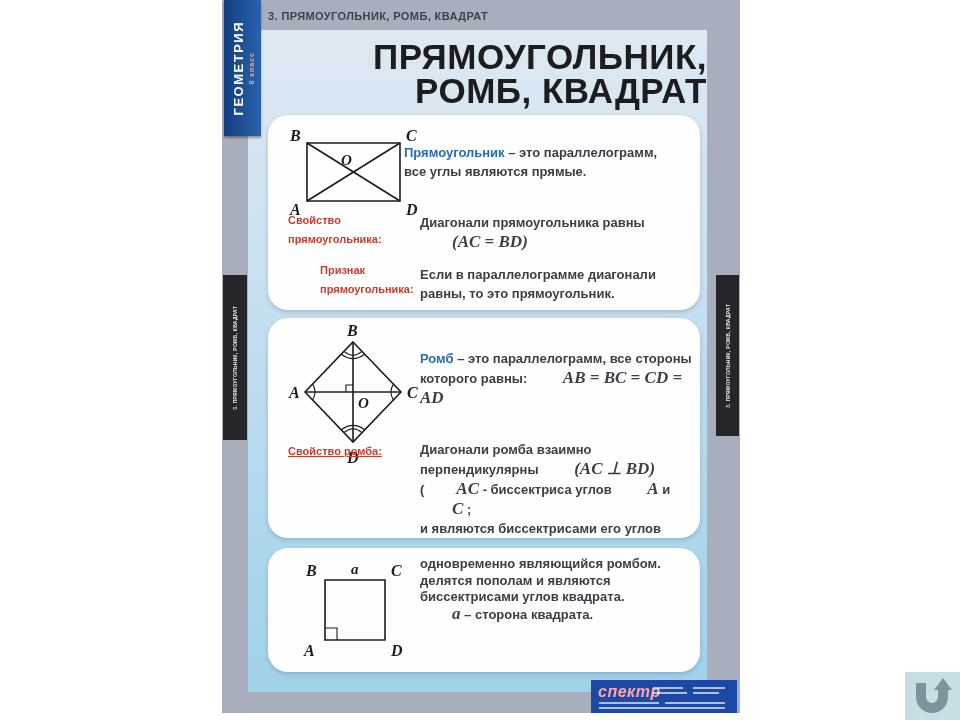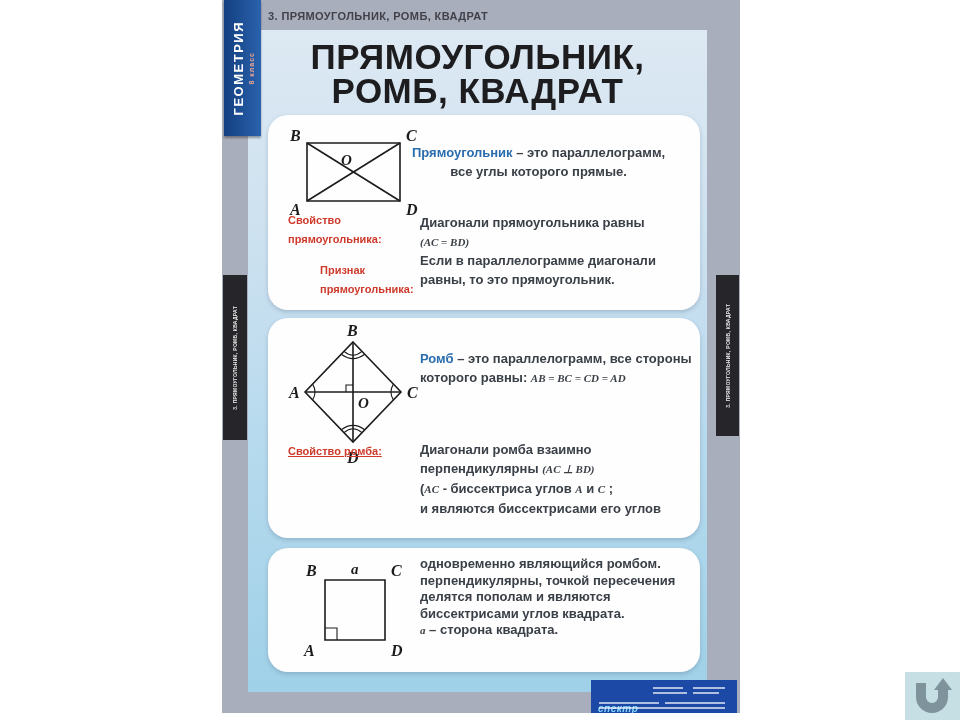--- a/index.html
+++ b/index.html
@@ -8,32 +8,32 @@
 
   .poster{position:absolute;left:222px;top:0;width:518px;height:713px;
           background:#a9aebc;}
 
   .header-text{position:absolute;left:46px;top:10px;font-size:11px;font-weight:700;
                color:#41414b;letter-spacing:.4px;white-space:nowrap;}
 
   .content{position:absolute;left:26px;top:30px;width:459px;height:662px;
            background:linear-gradient(180deg,#dde9f3 0%,#cfe2f0 28%,#b7daee 62%,#9fd1e8 100%);}
 
-  .title{position:absolute;left:0;top:10px;width:100%;text-align:center;
+  .title{position:absolute;left:0;top:10px;width:100%;text-align:right;
          font-size:35px;line-height:34px;font-weight:800;color:#1d1d20;letter-spacing:.5px;}
 
   .panel{position:absolute;left:20px;width:432px;background:#fffefe;border-radius:20px;
          box-shadow:0 2px 4px rgba(80,100,125,.30);}
   .panel-rect{top:85px;height:195px;}
   .panel-rhomb{top:288px;height:220px;}
   .panel-square{top:518px;height:124px;}
 
   .txt{position:absolute;font-size:13px;font-weight:700;color:#3a4048;line-height:19px;}
   .txt .math,.math{font-family:"Liberation Serif",serif;font-style:italic;font-weight:600;
-                   font-size:11px;}
+                   font-size:17px;margin-left:32px;}
   .txt .term{color:#2a6dae;}
   .red-label{position:absolute;font-size:11px;font-weight:700;color:#cd3a2b;line-height:19px;
              white-space:pre-line;}
 
   .diagram{position:absolute;}
   .diagram .shape{stroke:#1c1c1c;stroke-width:1.6;fill:none;}
   .diagram .mark{stroke:#1c1c1c;stroke-width:1.1;fill:none;}
   .diagram text{font-family:"Liberation Serif",serif;font-style:italic;font-weight:700;
                 font-size:16px;fill:#1c1c1c;}
   .diagram text.small{font-size:15px;}
@@ -48,22 +48,22 @@
 
   .side-bar{position:absolute;background:#26262a;display:flex;align-items:center;
             justify-content:center;}
   .bar-left{left:1px;top:275px;width:24px;height:165px;}
   .bar-right{left:494px;top:275px;width:23px;height:161px;}
   .side-bar span{font-size:5px;font-weight:700;color:#e8e8e8;letter-spacing:.3px;
                  white-space:nowrap;}
 
   .logo-box{position:absolute;left:591px;top:680px;width:146px;height:33px;
             background:#1c49a5;overflow:hidden;}
-  .logo-word{position:absolute;left:7px;top:3px;font-size:10px;font-weight:800;
-             font-style:italic;color:#7dd3fc;letter-spacing:.5px;margin-top:20px;}
+  .logo-word{position:absolute;left:7px;top:3px;font-size:16px;font-weight:800;
+             font-style:italic;color:#fca5a5;letter-spacing:.5px;}
   .logo-line{position:absolute;height:2px;background:rgba(255,255,255,.65);}
 
   .uturn-box{position:absolute;left:905px;top:672px;width:55px;height:48px;
              background:#c5dfe5;display:flex;align-items:center;justify-content:center;
              cursor:pointer;}
 </style>
 </head>
 <body>
 
 <div class="poster">
@@ -79,33 +79,33 @@
       <svg class="diagram" style="left:12px;top:6px;" width="150" height="98" viewBox="0 0 150 98">
         <polygon class="shape" points="27,22 120,22 120,80 27,80"></polygon>
         <line class="shape" x1="27" y1="22" x2="120" y2="80"></line>
         <line class="shape" x1="120" y1="22" x2="27" y2="80"></line>
         <text x="10" y="20">B</text>
         <text x="126" y="20">C</text>
         <text x="10" y="94">A</text>
         <text x="126" y="94">D</text>
         <text class="small" x="61" y="44">O</text>
       </svg>
-      <div class="txt" style="left:144px;top:28px;text-align:center;">
+      <div class="txt" style="left:136px;top:28px;">
           <div><span class="term">Прямоугольник</span><span> – это параллелограмм,</span></div>
-          <div><span>все углы которого прямые.</span></div>
+          <div><span>все углы являются прямые.</span></div>
         </div>
       <div class="red-label" style="left:20px;top:96px;">Свойство
 прямоугольника:</div>
       <div class="txt" style="left:152px;top:98px;">
           <div><span>Диагонали прямоугольника равны</span></div>
           <div><span class="math">(AC = BD)</span></div>
         </div>
       <div class="red-label" style="left:20px;top:146px;margin-left:32px;">Признак
 прямоугольника:</div>
-      <div class="txt" style="left:152px;top:136px;">
+      <div class="txt" style="left:152px;top:150px;">
           <div><span>Если в параллелограмме диагонали</span></div>
           <div><span>равны, то это прямоугольник.</span></div>
         </div>
     </div>
 
     <div class="panel panel-rhomb">
       <svg class="diagram" style="left:20px;top:4px;" width="130" height="148" viewBox="0 0 130 148">
         <polygon class="shape" points="65,20 113,70 65,120 17,70"></polygon>
         <line class="shape" x1="65" y1="20" x2="65" y2="120"></line>
         <line class="shape" x1="17" y1="70" x2="113" y2="70"></line>
@@ -140,21 +140,20 @@
         <polygon class="shape" points="29,22 89,22 89,82 29,82"></polygon>
         <path class="mark" d="M29,70 L41,70 L41,82"></path>
         <text x="10" y="18">B</text>
         <text x="95" y="18">C</text>
         <text x="8" y="98">A</text>
         <text x="95" y="98">D</text>
         <text class="small" x="55" y="16">a</text>
       </svg>
       <div class="txt" style="left:152px;top:8px;line-height:16.5px;">
           <div><span>одновременно являющийся ромбом.</span></div>
-          <div><span>перпендикулярны, точкой пересечения</span></div>
           <div><span>делятся пополам и являются</span></div>
           <div><span>биссектрисами углов квадрата.</span></div>
           <div><span class="math">a</span><span> – сторона квадрата.</span></div>
         </div>
     </div>
   </div>
 
   <div class="subject-tab">
     <span class="vtext subject-name">ГЕОМЕТРИЯ</span>
     <span class="vtext subject-grade">8 класс</span>

